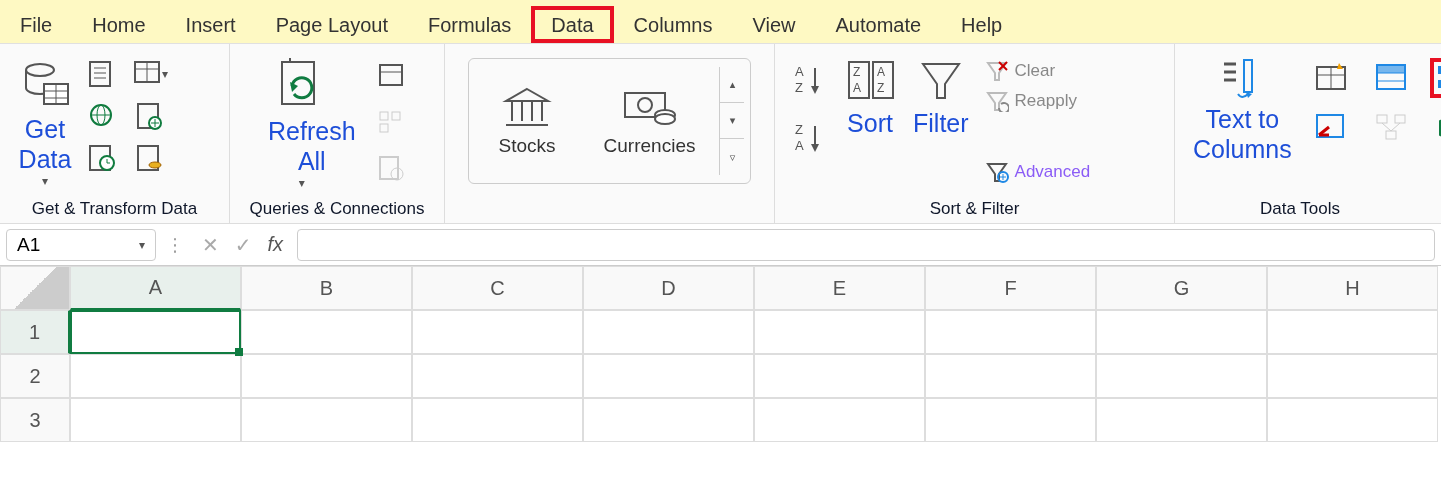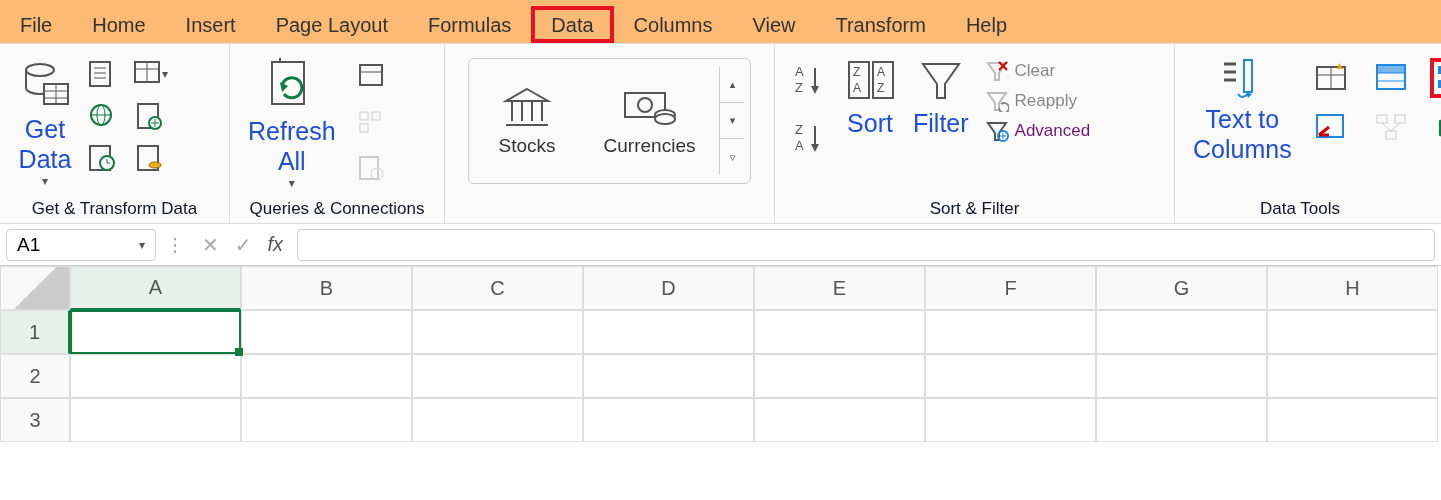--- a/index.html
+++ b/index.html
@@ -1,18 +1,18 @@
 <!DOCTYPE html>
 <html><head>
 <meta charset="utf-8">
 <style>
   * { box-sizing: border-box; margin: 0; padding: 0; font-family: 'Segoe UI', Arial, sans-serif; }
   body { background: #fff; width: 1441px; overflow: hidden; }
   
-  .tabs { display: flex; background: #fdba74; padding: 6px 0 0 0; height: 44px; border-bottom: 1px solid #e0e0e0; }
+  .tabs { display: flex; background: #fef9c3; padding: 6px 0 0 0; height: 44px; border-bottom: 1px solid #e0e0e0; }
   .tab { padding: 8px 20px 10px 20px; font-size: 20px; color: #333; cursor: pointer; }
   .tab.active { border-bottom: 3px solid #107c41; }
   .tab.highlighted { border: 4px solid #e81123; padding: 4px 16px 6px 16px; }
   
   .ribbon { display: flex; background: #fafafa; height: 180px; border-bottom: 1px solid #ddd; }
   .group { border-right: 1px solid #ddd; padding: 8px 10px 4px 10px; display: flex; flex-direction: column; justify-content: space-between; }
   .group-body { display: flex; align-items: flex-start; flex: 1; }
   .group-label { text-align: center; font-size: 17px; color: #0f172a; padding-top: 4px; }
   
   .big-btn { display: flex; flex-direction: column; align-items: center; justify-content: flex-end; padding: 4px 8px; cursor: pointer; }
@@ -27,21 +27,21 @@
   .dt-item .lbl { font-size: 19px; color: #333; margin-top: 6px; }
   .dt-nav { display: flex; flex-direction: column; border-left: 1px solid #ccc; }
   .dt-nav div { width: 24px; height: 36px; display:flex; align-items:center; justify-content:center; font-size: 11px; color:#555; cursor:pointer; border-bottom: 1px solid #ccc;}
   .dt-nav div:last-child{border-bottom:none;}
   
   .sort-col { display: flex; flex-direction: column; align-items: center; gap: 20px; padding: 10px 8px 0 8px; }
   .sort-btn { cursor: pointer; }
   
   .filter-actions { display: flex; flex-direction: column; gap: 8px; padding: 8px 4px 0 8px; }
   .fa-item { display: flex; align-items: center; gap: 6px; font-size: 17px; color: #888; cursor: pointer;}
-  .fa-item.enabled { color: #701a75; }
+  .fa-item.enabled { color: #8b5cf6; margin-top: 41px; }
   
   .tools-grid { display: grid; grid-template-columns: repeat(3, 48px); gap: 10px 12px; padding: 6px 4px 0 10px; }
   .tool-cell { width: 44px; height: 40px; display: flex; align-items: center; justify-content: center; cursor: pointer; }
   .tool-cell.highlighted { border: 4px solid #e81123; }
   
   .formula-bar { display: flex; align-items: center; height: 42px; border-bottom: 1px solid #ccc; background:#fff; }
   .name-box { width: 150px; border: 1px solid #ccc; border-radius: 4px; margin: 4px 0 4px 6px; padding: 4px 10px; font-size: 19px; display:flex; justify-content:space-between; align-items:center;}
   .fb-sep { color: #999; margin: 0 10px; font-size: 18px;}
   .fb-btn { color: #aaa; font-size: 20px; padding: 0 8px; cursor:pointer;}
   .fb-fx { font-style: italic; font-size: 20px; color: #555; padding: 0 8px; cursor:pointer;}
@@ -61,21 +61,21 @@
 
 <div class="tabs">
   <div class="tab">File</div>
   <div class="tab">Home</div>
   <div class="tab">Insert</div>
   <div class="tab">Page Layout</div>
   <div class="tab">Formulas</div>
   <div class="tab active highlighted">Data</div>
   <div class="tab">Columns</div>
   <div class="tab">View</div>
-  <div class="tab">Transform</div>
+  <div class="tab">Automate</div>
   <div class="tab">Help</div>
 </div>
 
 <div class="ribbon">
 
   <div class="group" style="width:230px;">
     <div class="group-body">
       <div class="big-btn">
         <svg width="54" height="54">
             <ellipse cx="22" cy="14" rx="14" ry="6" fill="none" stroke="#555" stroke-width="2"></ellipse>
@@ -140,21 +140,21 @@
 
   <div class="group" style="width:215px;">
     <div class="group-body">
       <div class="big-btn">
         <svg width="56" height="56">
             <rect x="8" y="6" width="32" height="42" fill="none" stroke="#555" stroke-width="2"></rect>
             <path d="M8 6 l8 0 l0 -4" fill="none" stroke="#555" stroke-width="2"></path>
             <path d="M 18 30 A 10 10 0 1 1 20 38" fill="none" stroke="#107c41" stroke-width="3"></path>
             <polygon points="16,26 24,30 18,36" fill="#107c41"></polygon>
           </svg>
-        <div class="lbl" style="white-space:pre;">Refresh
+        <div class="lbl" style="white-space:pre;margin-left:20px;">Refresh
 All</div>
         <span class="chev">▾</span>
       </div>
       <div style="display:flex;flex-direction:column;gap:10px;padding:6px 0 0 10px;">
         <div class="mini-icon">
             <svg width="30" height="28">
               <rect x="3" y="3" width="22" height="20" fill="none" stroke="#555" stroke-width="2"></rect>
               <line x1="3" y1="10" x2="25" y2="10" stroke="#555"></line>
             </svg>
           </div>

